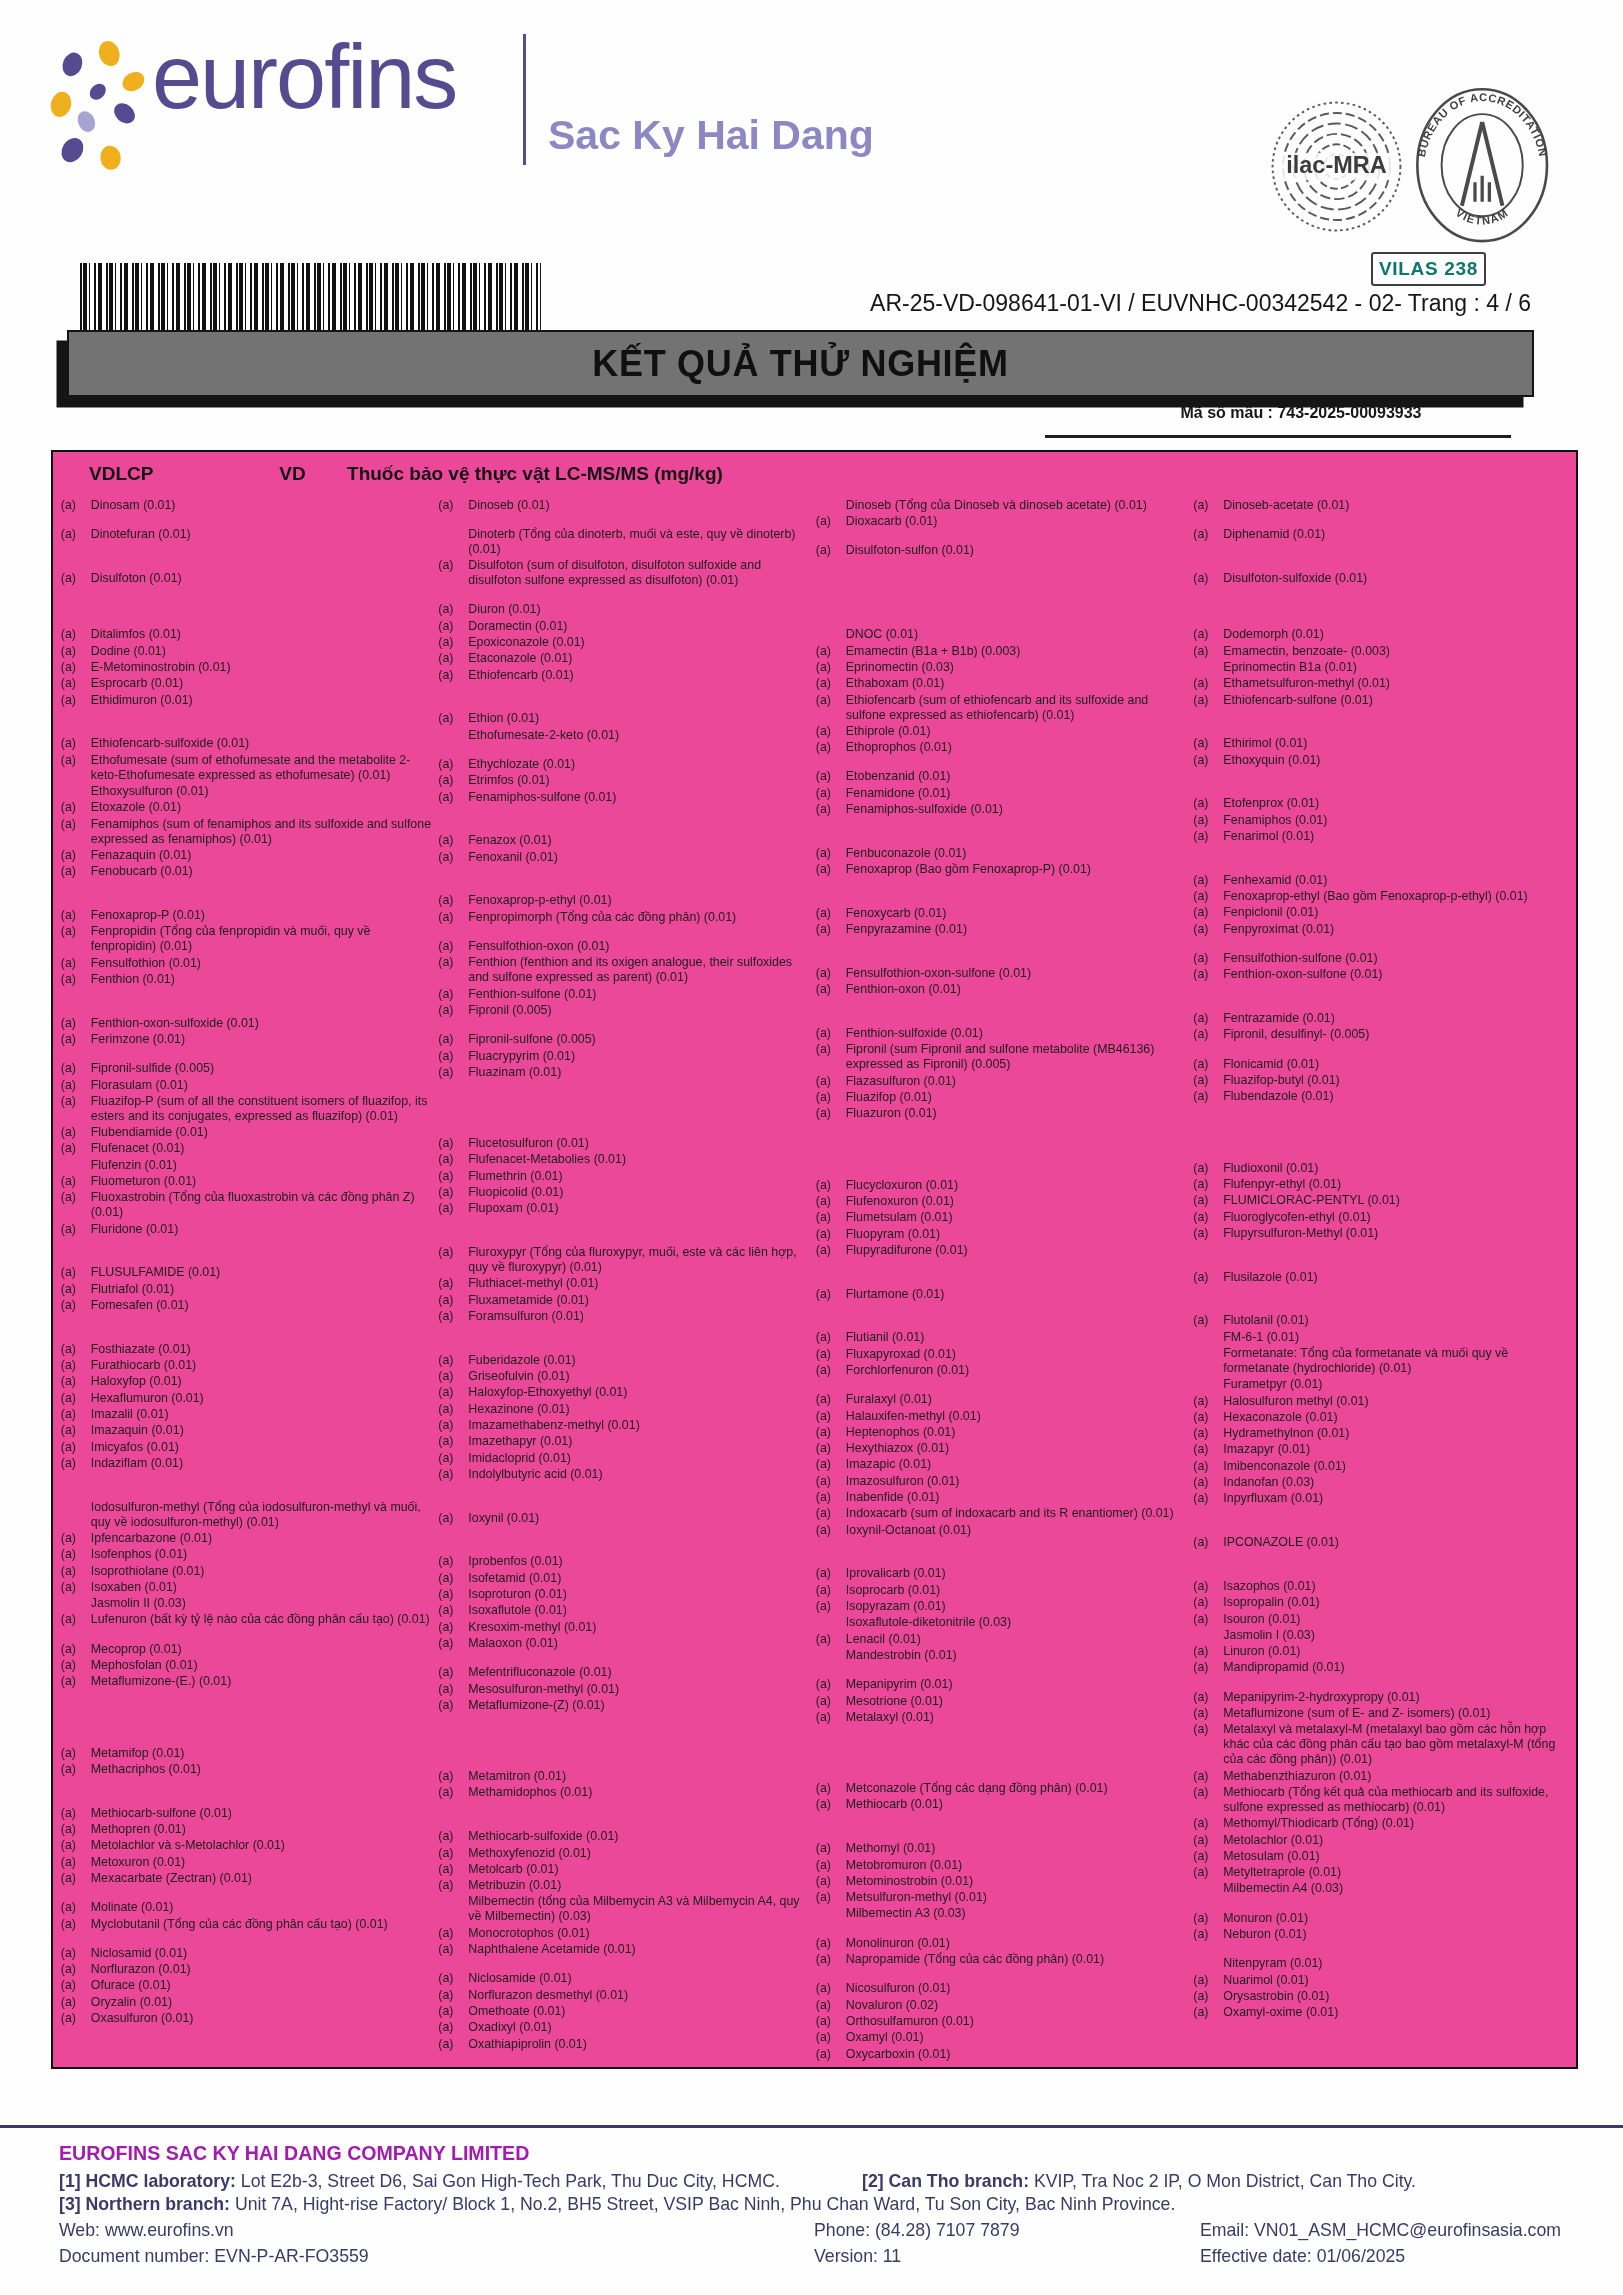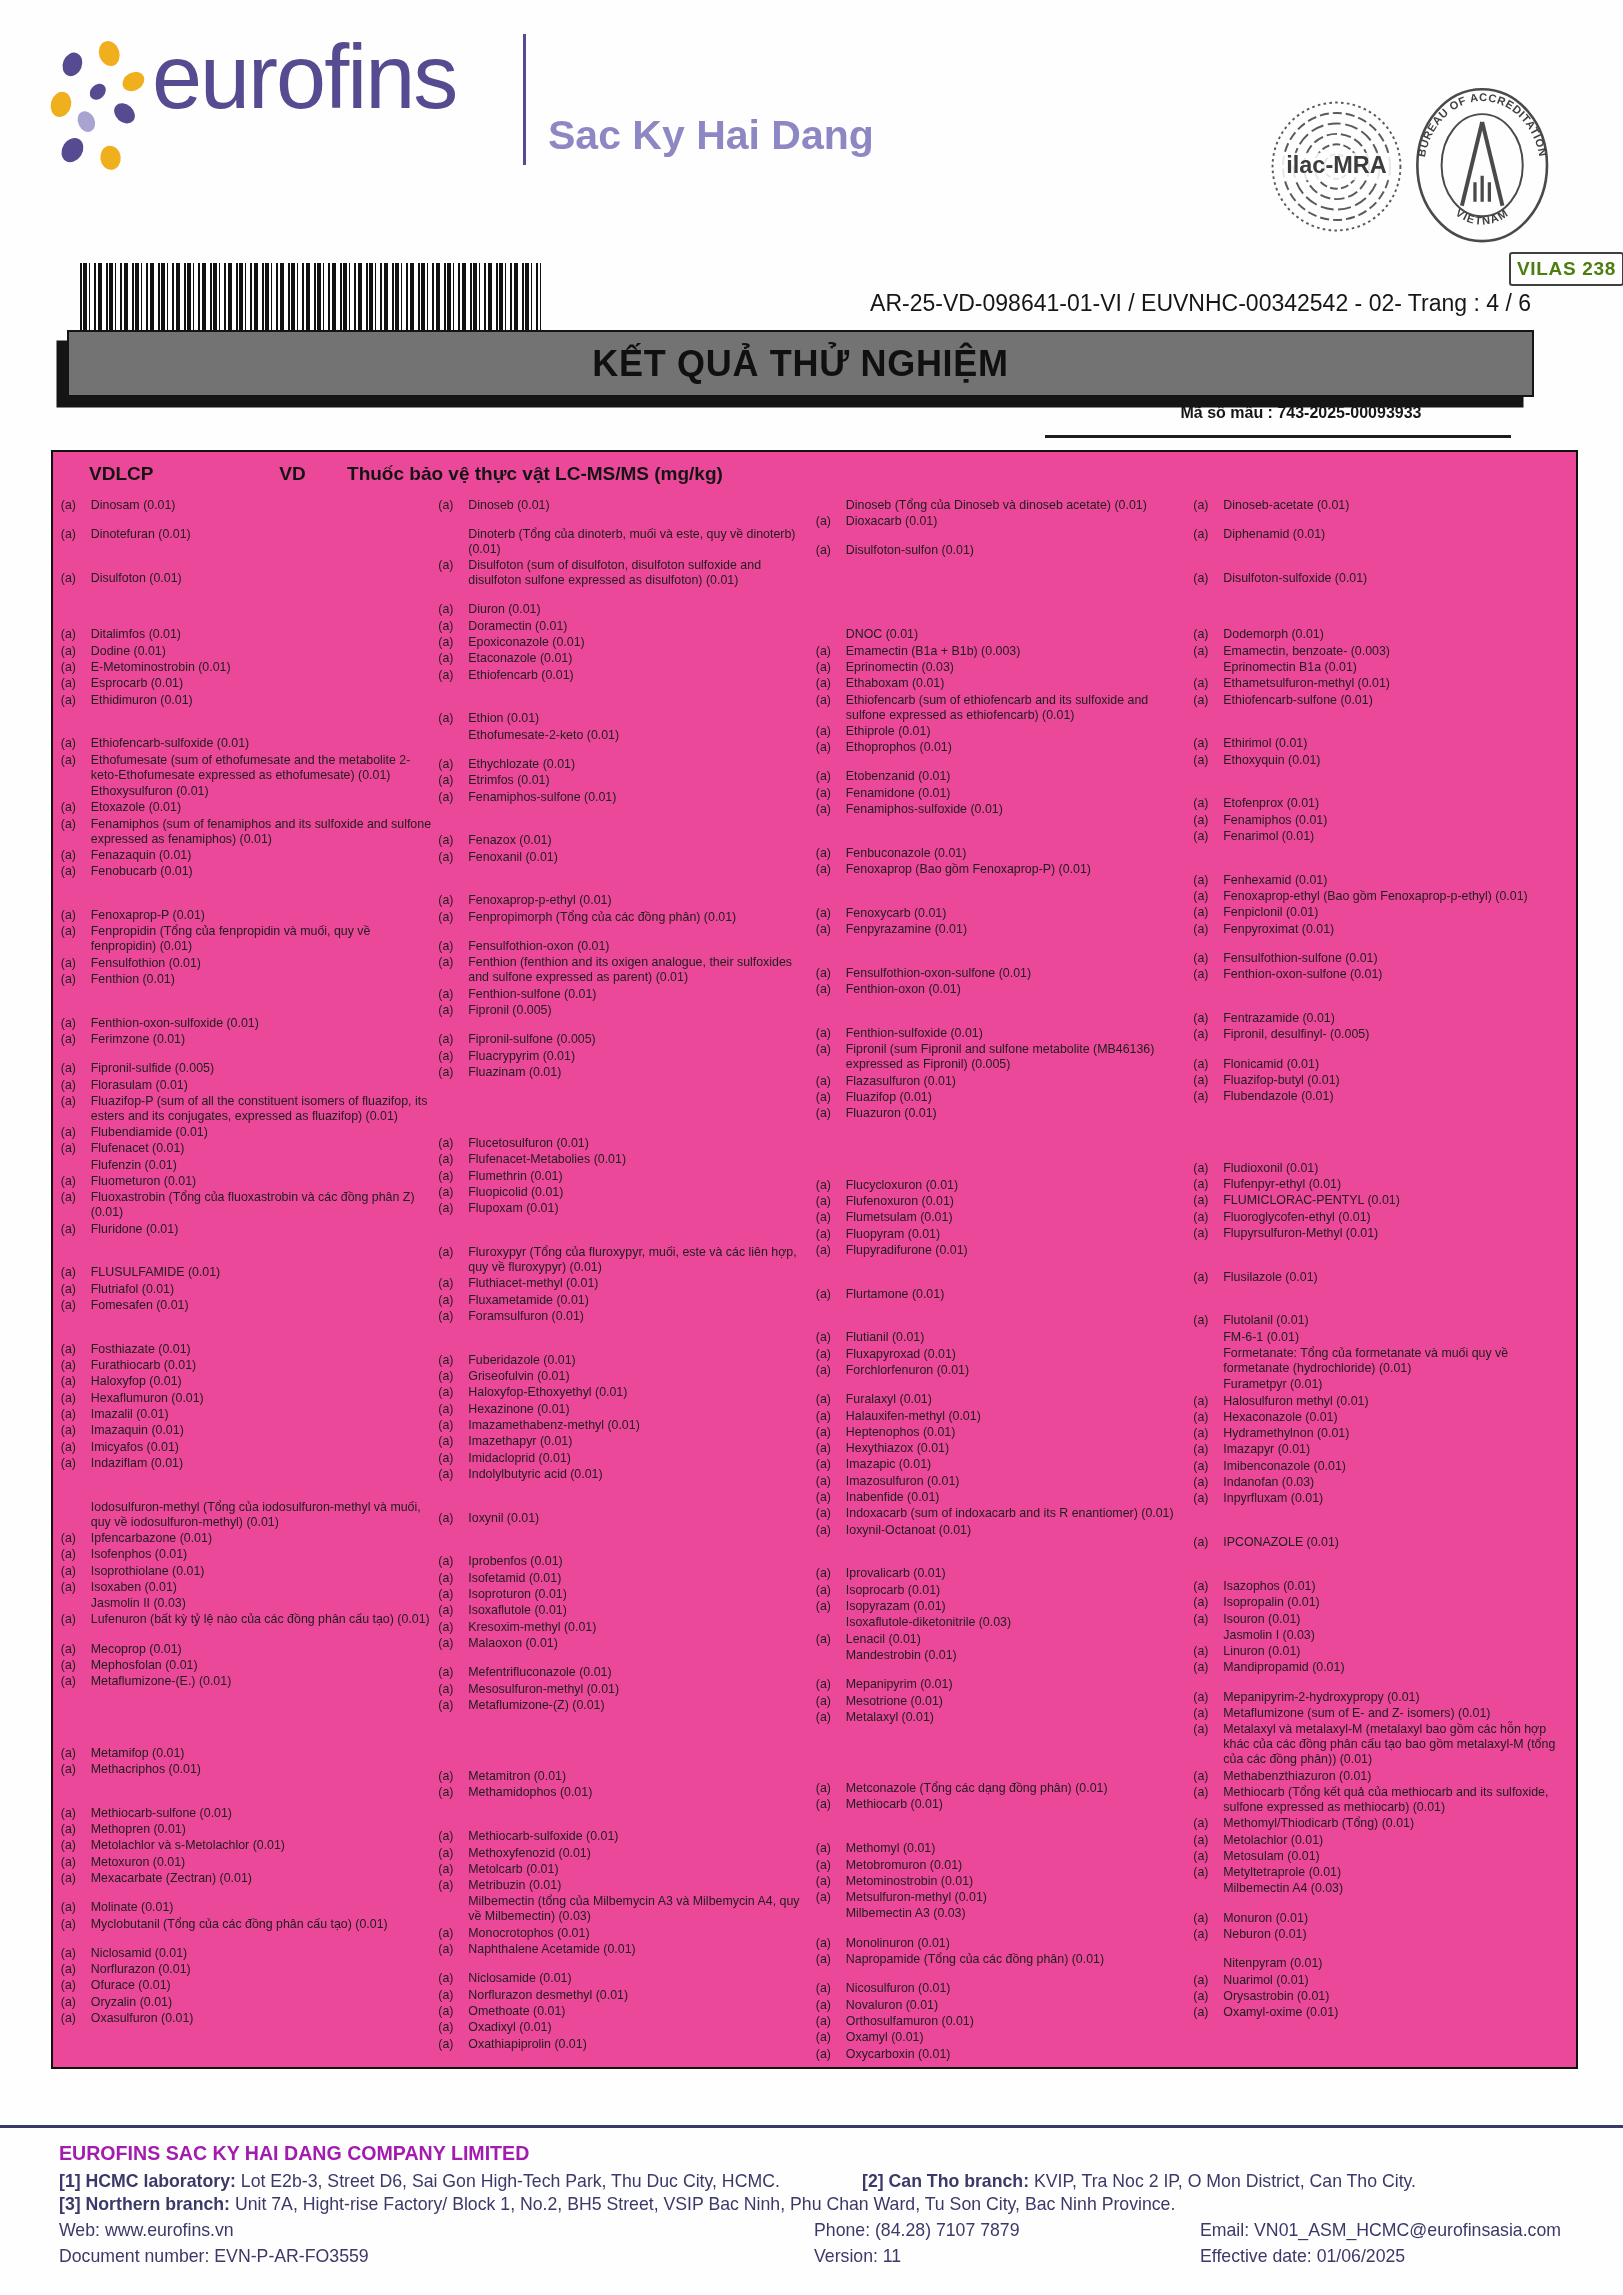--- a/index.html
+++ b/index.html
@@ -6,22 +6,22 @@
   .page{position:relative;width:1623px;height:2295px;background:#fefefe;margin:0 auto;
         font-family:"Liberation Sans", sans-serif;color:#1c1c1c;overflow:hidden;}
   
   .logo-dots{position:absolute;left:47px;top:29px;width:108px;height:147px;}
   .logo-text{position:absolute;left:152px;top:26px;font-size:90px;font-weight:500;
              color:#564b90;letter-spacing:-2px;}
   .hdr-divider{position:absolute;left:523px;top:34px;width:2.6px;height:131px;background:#564b90;}
   .lab-subtitle{position:absolute;left:548px;top:112px;font-size:41px;font-weight:bold;color:#8d87c3;}
   .seal-ilac{position:absolute;left:1268px;top:98px;width:137px;height:137px;}
   .seal-boa{position:absolute;left:1412px;top:84px;width:141px;height:165px;}
-  .vilas-badge{position:absolute;left:1509px;top:252px;width:111px;height:30px;border:2.6px solid #3f3f3f;
-               border-radius:3.3px;font-size:19px;font-weight:bold;color:#4d7c0f;display:flex;
+  .vilas-badge{position:absolute;left:1371px;top:252px;width:111px;height:30px;border:2.6px solid #3f3f3f;
+               border-radius:3.3px;font-size:19px;font-weight:bold;color:#0f766e;display:flex;
                align-items:center;justify-content:center;letter-spacing:0.7px;}
   .barcode{position:absolute;left:80px;top:263px;width:461px;height:73px;
            background:repeating-linear-gradient(90deg,
              #111 0 2px,#fff 2px 3.3px,#111 3.3px 7.2px,#fff 7.2px 9.2px,#111 9.2px 10.5px,
              #fff 10.5px 14.4px,#111 14.4px 15.7px,#fff 15.7px 17.7px,#111 17.7px 22px,#fff 22px 26px);}
   .doc-ref{position:absolute;right:92px;top:290px;font-size:23px;color:#161616;}
   .title-box{position:absolute;left:67px;top:330px;width:1463px;height:63px;border:2.6px solid #141414;
              box-shadow:-10.5px 10.5px 0 #151515;display:flex;align-items:center;justify-content:center;
              background:#737373;}
   .title-box span{font-size:36px;font-weight:bold;letter-spacing:0.7px;color:#101010;}
@@ -945,21 +945,21 @@
             <span class="marker">(a)</span>
             <span class="etext">Napropamide (Tổng của các đồng phân) (0.01)</span>
           </div>
           <div class="gap1"></div>
           <div class="entry">
             <span class="marker">(a)</span>
             <span class="etext">Nicosulfuron (0.01)</span>
           </div>
           <div class="entry">
             <span class="marker">(a)</span>
-            <span class="etext">Novaluron (0.01)</span>
+            <span class="etext">Novaluron (0.02)</span>
           </div>
           <div class="entry">
             <span class="marker">(a)</span>
             <span class="etext">Orthosulfamuron (0.01)</span>
           </div>
           <div class="entry">
             <span class="marker">(a)</span>
             <span class="etext">Oxamyl (0.01)</span>
           </div>
           <div class="entry">

